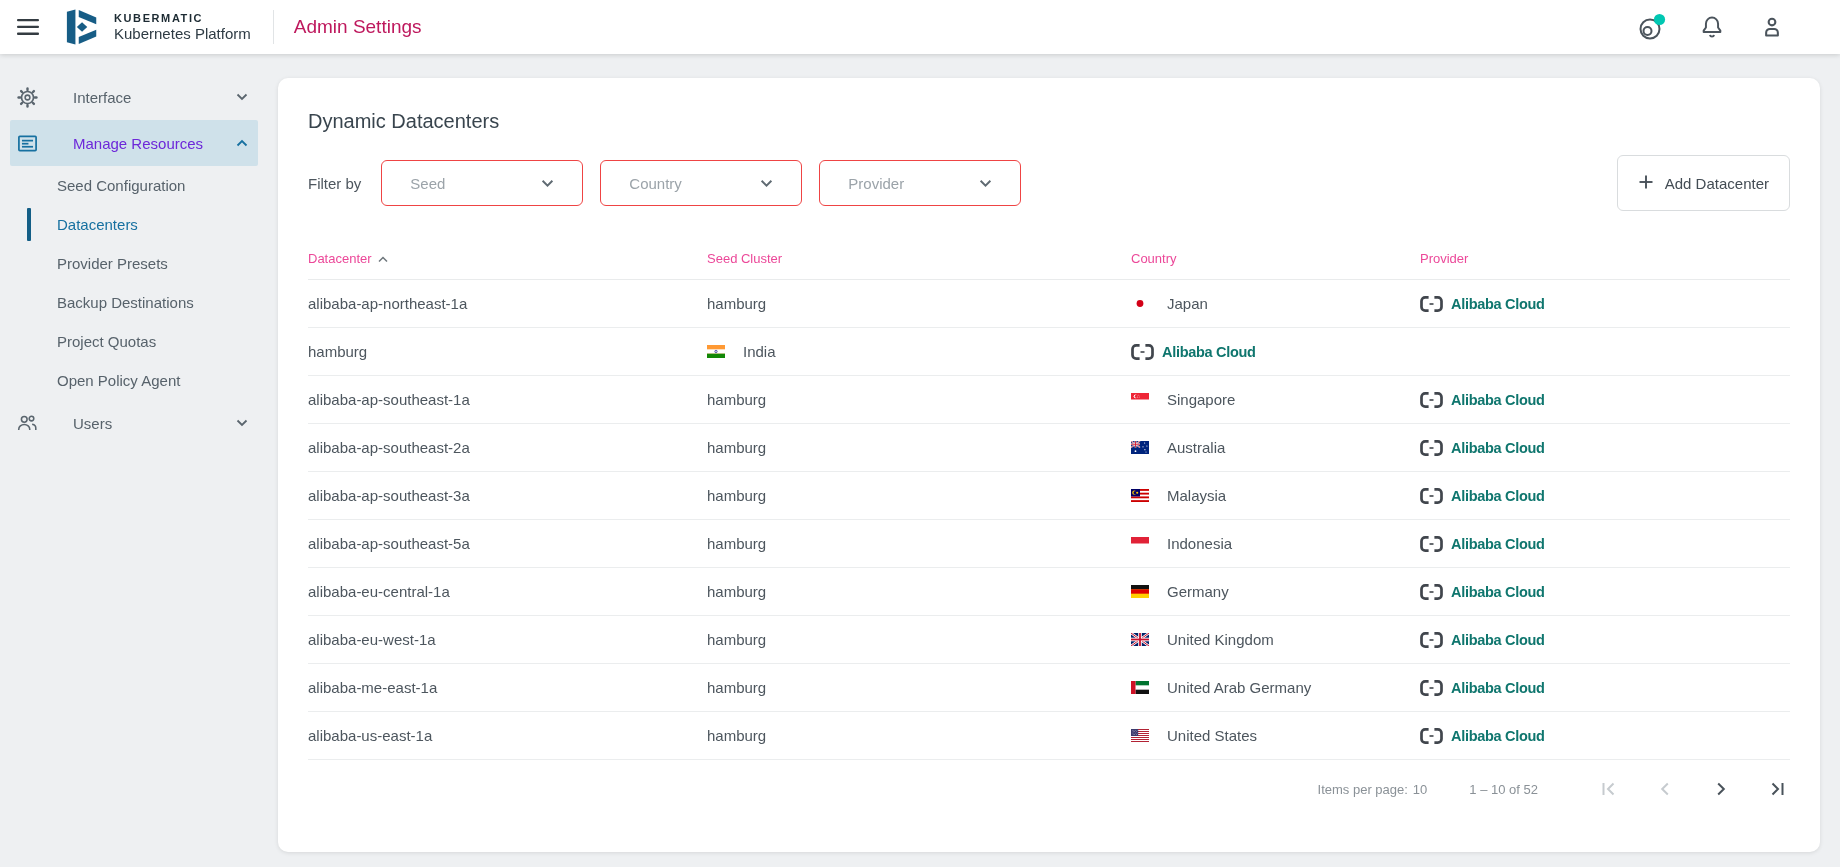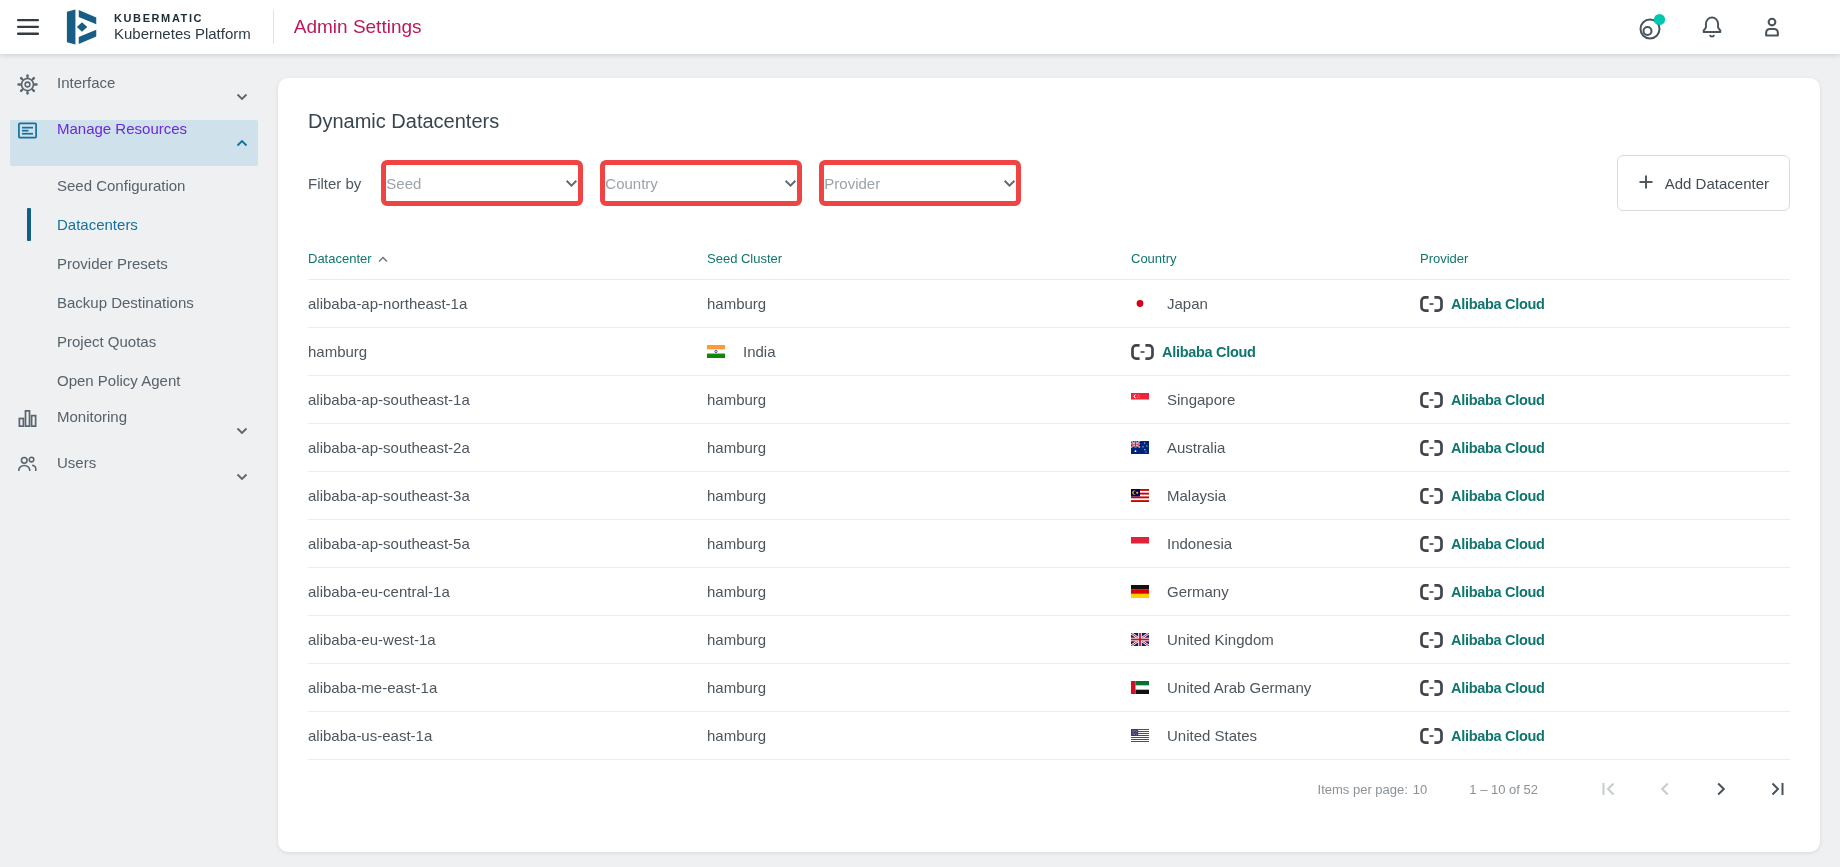--- a/index.html
+++ b/index.html
@@ -26,23 +26,24 @@
   .appbar-title { margin-left:20px; font-size:19px; color:#be185d; }
   .appbar-right { margin-left:auto; display:flex; align-items:center; gap:28px; padding-right:52px; }
   .icon-btn { width:32px; height:32px; display:flex; align-items:center; justify-content:center; cursor:pointer; position:relative; }
 
   
   .sidebar {
     position:absolute; top:54px; left:0; width:260px; height:813px;
     padding-top:20px;
   }
   .sgroup {
-    height:46px; margin:0 2px 0 10px; display:flex; align-items:flex-start;
+    height:46px; margin:0 2px 0 10px; display:flex; align-items:center;
     color:#57626b; font-size:15px; cursor:pointer; position:relative;
     border-radius:2px;
+    gap:16px;
   }
   .sgroup .g-icon { width:22px; margin-left:6px; display:flex; justify-content:center; color:#5a656e; }
   .sgroup .g-label { margin-left:19px; }
   .sgroup .g-chevron { position:absolute; right:10px; top:19px; color:#5a656e; }
   .sgroup.active { background:#cfe1ea; color:#6d28d9; }
   .sgroup.active .g-icon, .sgroup.active .g-chevron { color:#1670a0; }
   .chev-up { transform:rotate(180deg); }
 
   .ssub {
     height:39px; display:flex; align-items:center; padding-left:57px;
@@ -60,37 +61,37 @@
     position:absolute; left:278px; top:78px; width:1542px; height:774px;
     background:#ffffff; border-radius:10px;
     box-shadow:0 1px 4px rgba(0,0,0,.10);
     padding:0 30px;
   }
   .card-title { padding-top:32px; font-size:20px; font-weight:500; color:#39454e; }
 
   .filter-row { display:flex; align-items:center; margin-top:27px; height:46px; }
   .filter-label { font-size:15px; color:#4d565e; margin-right:20px; }
   .select-box {
-    width:202px; height:46px; border:5px solid #ef4444; border-radius:6px;
-    background:#fff; display:flex; align-items:center; padding:0 0;
+    width:202px; height:46px; border:1px solid #ef4444; border-radius:6px;
+    background:#fff; display:flex; align-items:center; padding:0 28px;
     margin-right:17px; cursor:pointer;
   }
   .select-placeholder { font-size:15px; color:#9ba3a9; flex:1; }
   .select-box svg, .g-chevron svg { display:block; }
   .add-btn {
     margin-left:auto; height:56px; padding:0 20px; background:#fff;
     border:1px solid #d9dcde; border-radius:6px; display:flex; align-items:center;
     gap:11px; font-size:15px; color:#434c54; cursor:pointer;
   }
 
   
   .table { margin-top:32px; }
   .thead, .trow { display:grid; grid-template-columns:399px 424px 289px 1fr; align-items:center; }
   .thead { height:42px; border-bottom:1px solid #e9ebec; }
-  .th { font-size:13px; color:#0f766e; display:flex; align-items:center; gap:6px; cursor:pointer; }
+  .th { font-size:13px; color:#ec4899; display:flex; align-items:center; gap:6px; cursor:pointer; }
   .trow { height:48px; border-bottom:1px solid #ebedee; font-size:15px; color:#4d565e; cursor:pointer; }
   .country-td { display:flex; align-items:center; gap:18px; }
   .flag { display:inline-flex; width:18px; height:13px; flex:none; }
   .flag svg { display:block; }
   .provider-td { display:flex; align-items:center; gap:8px; }
   .ali-icon { display:inline-flex; }
   .prov-name { font-size:14.5px; font-weight:700; color:#0f766e; letter-spacing:-0.3px; }
 
   
   .pagination {
@@ -215,37 +216,20 @@
   <div class="ssub">
       <span>Backup Destinations</span>
     </div>
   <div class="ssub">
       <span>Project Quotas</span>
     </div>
   <div class="ssub">
       <span>Open Policy Agent</span>
     </div>
 
-  <div class="sgroup gap-top">
-    <span class="g-icon">
-      <svg width="21" height="21" viewBox="0 0 22 22">
-          <g fill="none" stroke="currentColor" stroke-width="1.8">
-            <rect x="2.5" y="11" width="4.2" height="8"></rect>
-            <rect x="8.9" y="3" width="4.2" height="16"></rect>
-            <rect x="15.3" y="8" width="4.2" height="11"></rect>
-          </g>
-        </svg>
-    </span>
-    <span class="g-label">Monitoring</span>
-    <span class="g-chevron">
-      <svg width="12" height="8" viewBox="0 0 12 8">
-          <polyline points="1.5,1.5 6,6 10.5,1.5" fill="none" stroke="currentColor" stroke-width="1.8"></polyline>
-        </svg>
-    </span>
-  </div>
 
   <div class="sgroup">
     <span class="g-icon">
       <svg width="23" height="20" viewBox="0 0 24 20">
           <g fill="none" stroke="currentColor" stroke-width="1.7">
             <circle cx="9" cy="6" r="3.1"></circle>
             <path d="M3 17.5 v-0.8 a5.6 4.8 0 0 1 12 0 v0.8"></path>
             <circle cx="16.9" cy="5.2" r="2.5"></circle>
             <path d="M17.6 11.4 a4.8 4.4 0 0 1 4 4.7 v1.4"></path>
           </g>

